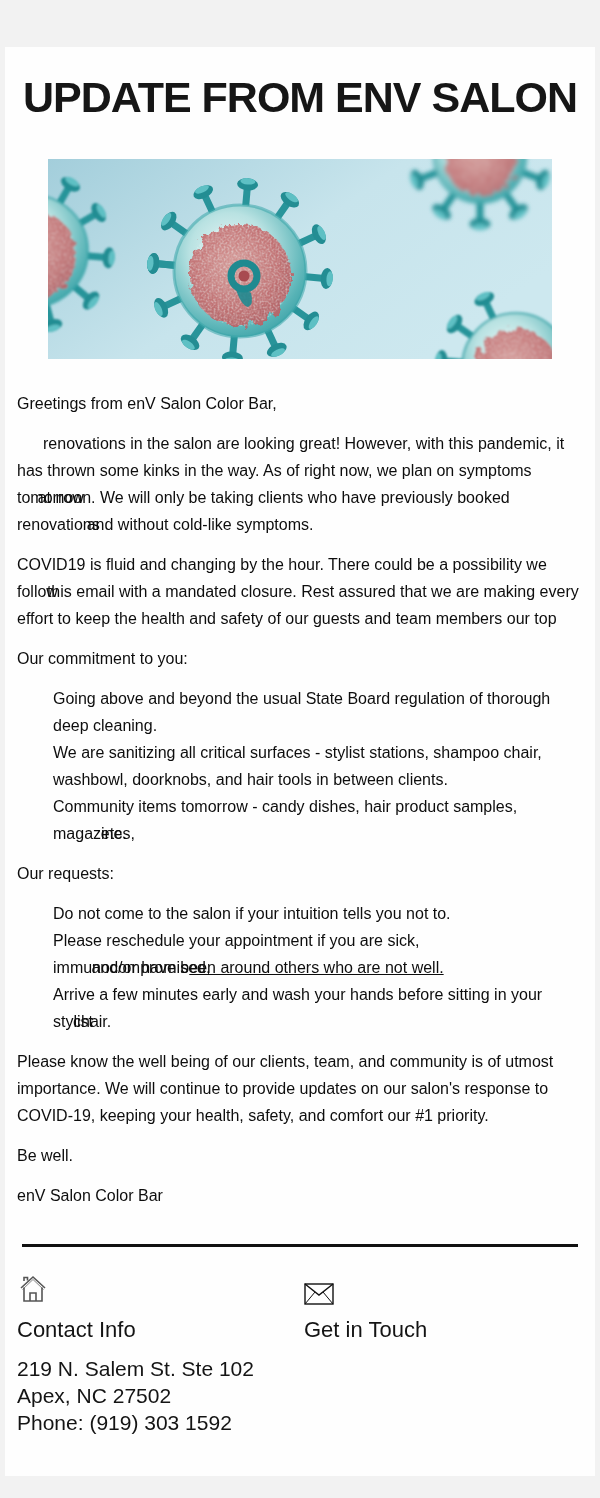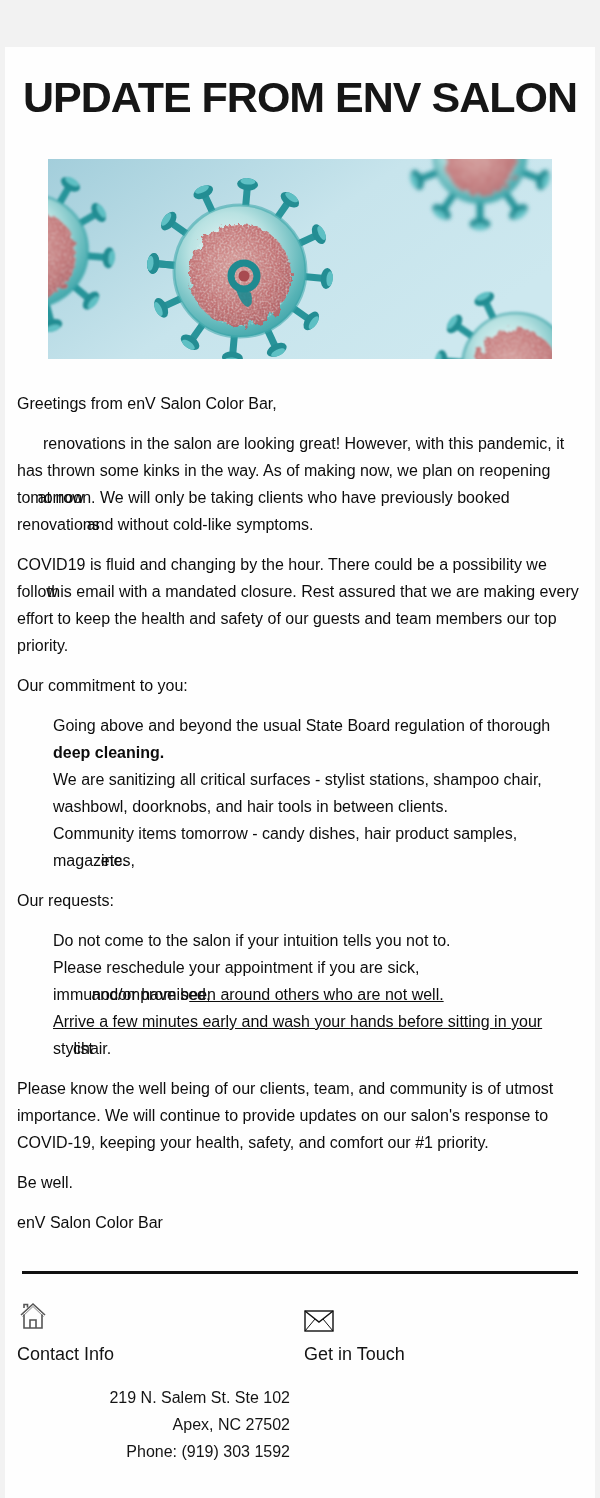--- a/index.html
+++ b/index.html
@@ -22,22 +22,22 @@
   .body-blocks { margin-top:31px; font-size:16px; color:#0d0d0d; }
   .block { margin-bottom:13px; }
   .line { line-height:27px; white-space:pre; }
   .ovl { display:inline-block; }
   .ovl-over { display:inline-block; }
   .divider { border:none; border-top:3px solid #111; margin:35px 5px 0 5px; }
   .footer-cols { display:flex; margin-top:24px; }
   .fcol { width:50%; padding-right:10px; }
   .fcol.right { padding-left:4px; }
   .ficon { height:34px; margin-bottom:12px; display:flex; align-items:flex-end; }
-  .fheading { font-size:18px; font-weight:400; color:#141414; margin-bottom:19px; }
-  .flines { font-size:16px; line-height:27px; color:#141414;text-align:right; }
+  .fheading { font-size:22px; font-weight:400; color:#141414; margin-bottom:12px; }
+  .flines { font-size:21px; line-height:27px; color:#141414; }
   a.link { color:var(--link,#38a1e4); text-decoration:none; cursor:pointer; }
 </style>
 </head>
 <body>
 
 <div class="page">
   <div class="card">
 
     <h1 class="title">UPDATE FROM ENV SALON</h1>
 
@@ -254,49 +254,48 @@
           </g>
       </svg>
     </div>
 
     <div class="body-blocks" id="blocks">
         <div class="block p">
           <div class="line"><span>Greetings from enV Salon Color Bar,</span></div>
         </div>
         <div class="block p">
           <div class="line" style="padding-left: 26px;"><span>renovations in the salon are looking great! However, with this pandemic, it</span></div>
-          <div class="line"><span>has thrown some kinks in the way. As of making now, we plan on reopening</span></div>
+          <div class="line"><span>has thrown some kinks in the way. As of right now, we plan on symptoms</span></div>
           <div class="line"><span class="ovl">tomorrow</span><span class="ovl-over" style="margin-left: -46px;">at noon</span><span>. We will only be taking clients who have previously booked</span></div>
           <div class="line"><span class="ovl">renovations</span><span class="ovl-over" style="margin-left: -13px;">and</span><span> without cold-like symptoms.</span></div>
         </div>
         <div class="block p">
           <div class="line"><span>COVID19 is fluid and changing by the hour. There could be a possibility we</span></div>
           <div class="line"><span class="ovl">follow</span><span class="ovl-over" style="margin-left: -11px;">this</span><span> email with a mandated closure. Rest assured that we are making every</span></div>
           <div class="line"><span>effort to keep the health and safety of our guests and team members our top</span></div>
-          <div class="line"><span>priority.</span></div>
         </div>
         <div class="block p">
           <div class="line"><span>Our commitment to you:</span></div>
         </div>
         <div class="block list">
           <div class="line" style="padding-left: 36px;"><span>Going above and beyond the usual State Board regulation of thorough</span></div>
-          <div class="line" style="padding-left: 36px; font-weight: bold;"><span>deep cleaning.</span></div>
+          <div class="line" style="padding-left: 36px;"><span>deep cleaning.</span></div>
           <div class="line" style="padding-left: 36px;"><span>We are sanitizing all critical surfaces - stylist stations, shampoo chair,</span></div>
           <div class="line" style="padding-left: 36px;"><span>washbowl, doorknobs, and hair tools in between clients.</span></div>
           <div class="line" style="padding-left: 36px;"><span>Community items tomorrow - candy dishes, hair product samples,</span></div>
           <div class="line" style="padding-left: 36px;"><span class="ovl">magazines,</span><span class="ovl-over" style="margin-left: -34px;">etc.</span></div>
         </div>
         <div class="block p">
           <div class="line"><span>Our requests:</span></div>
         </div>
         <div class="block list">
           <div class="line" style="padding-left: 36px;"><span>Do not come to the salon if your intuition tells you not to.</span></div>
           <div class="line" style="padding-left: 36px;"><span>Please reschedule your appointment if you are sick,</span></div>
           <div class="line" style="padding-left: 36px; text-decoration: underline;"><span class="ovl">immunocompromised,</span><span class="ovl-over" style="margin-left: -119px;">and/or have b</span><span>een around others who are not well.</span></div>
-          <div class="line" style="padding-left: 36px; text-decoration: underline;"><span>Arrive a few minutes early and wash your hands before sitting in your</span></div>
+          <div class="line" style="padding-left: 36px;"><span>Arrive a few minutes early and wash your hands before sitting in your</span></div>
           <div class="line" style="padding-left: 36px;"><span class="ovl">stylist</span><span class="ovl-over" style="margin-left: -20px;">chair.</span></div>
         </div>
         <div class="block p">
           <div class="line"><span>Please know the well being of our clients, team, and community is of utmost</span></div>
           <div class="line"><span>importance. We will continue to provide updates on our salon's response to</span></div>
           <div class="line"><span>COVID-19, keeping your health, safety, and comfort our #1 priority.</span></div>
         </div>
         <div class="block p">
           <div class="line"><span>Be well.</span></div>
         </div>

